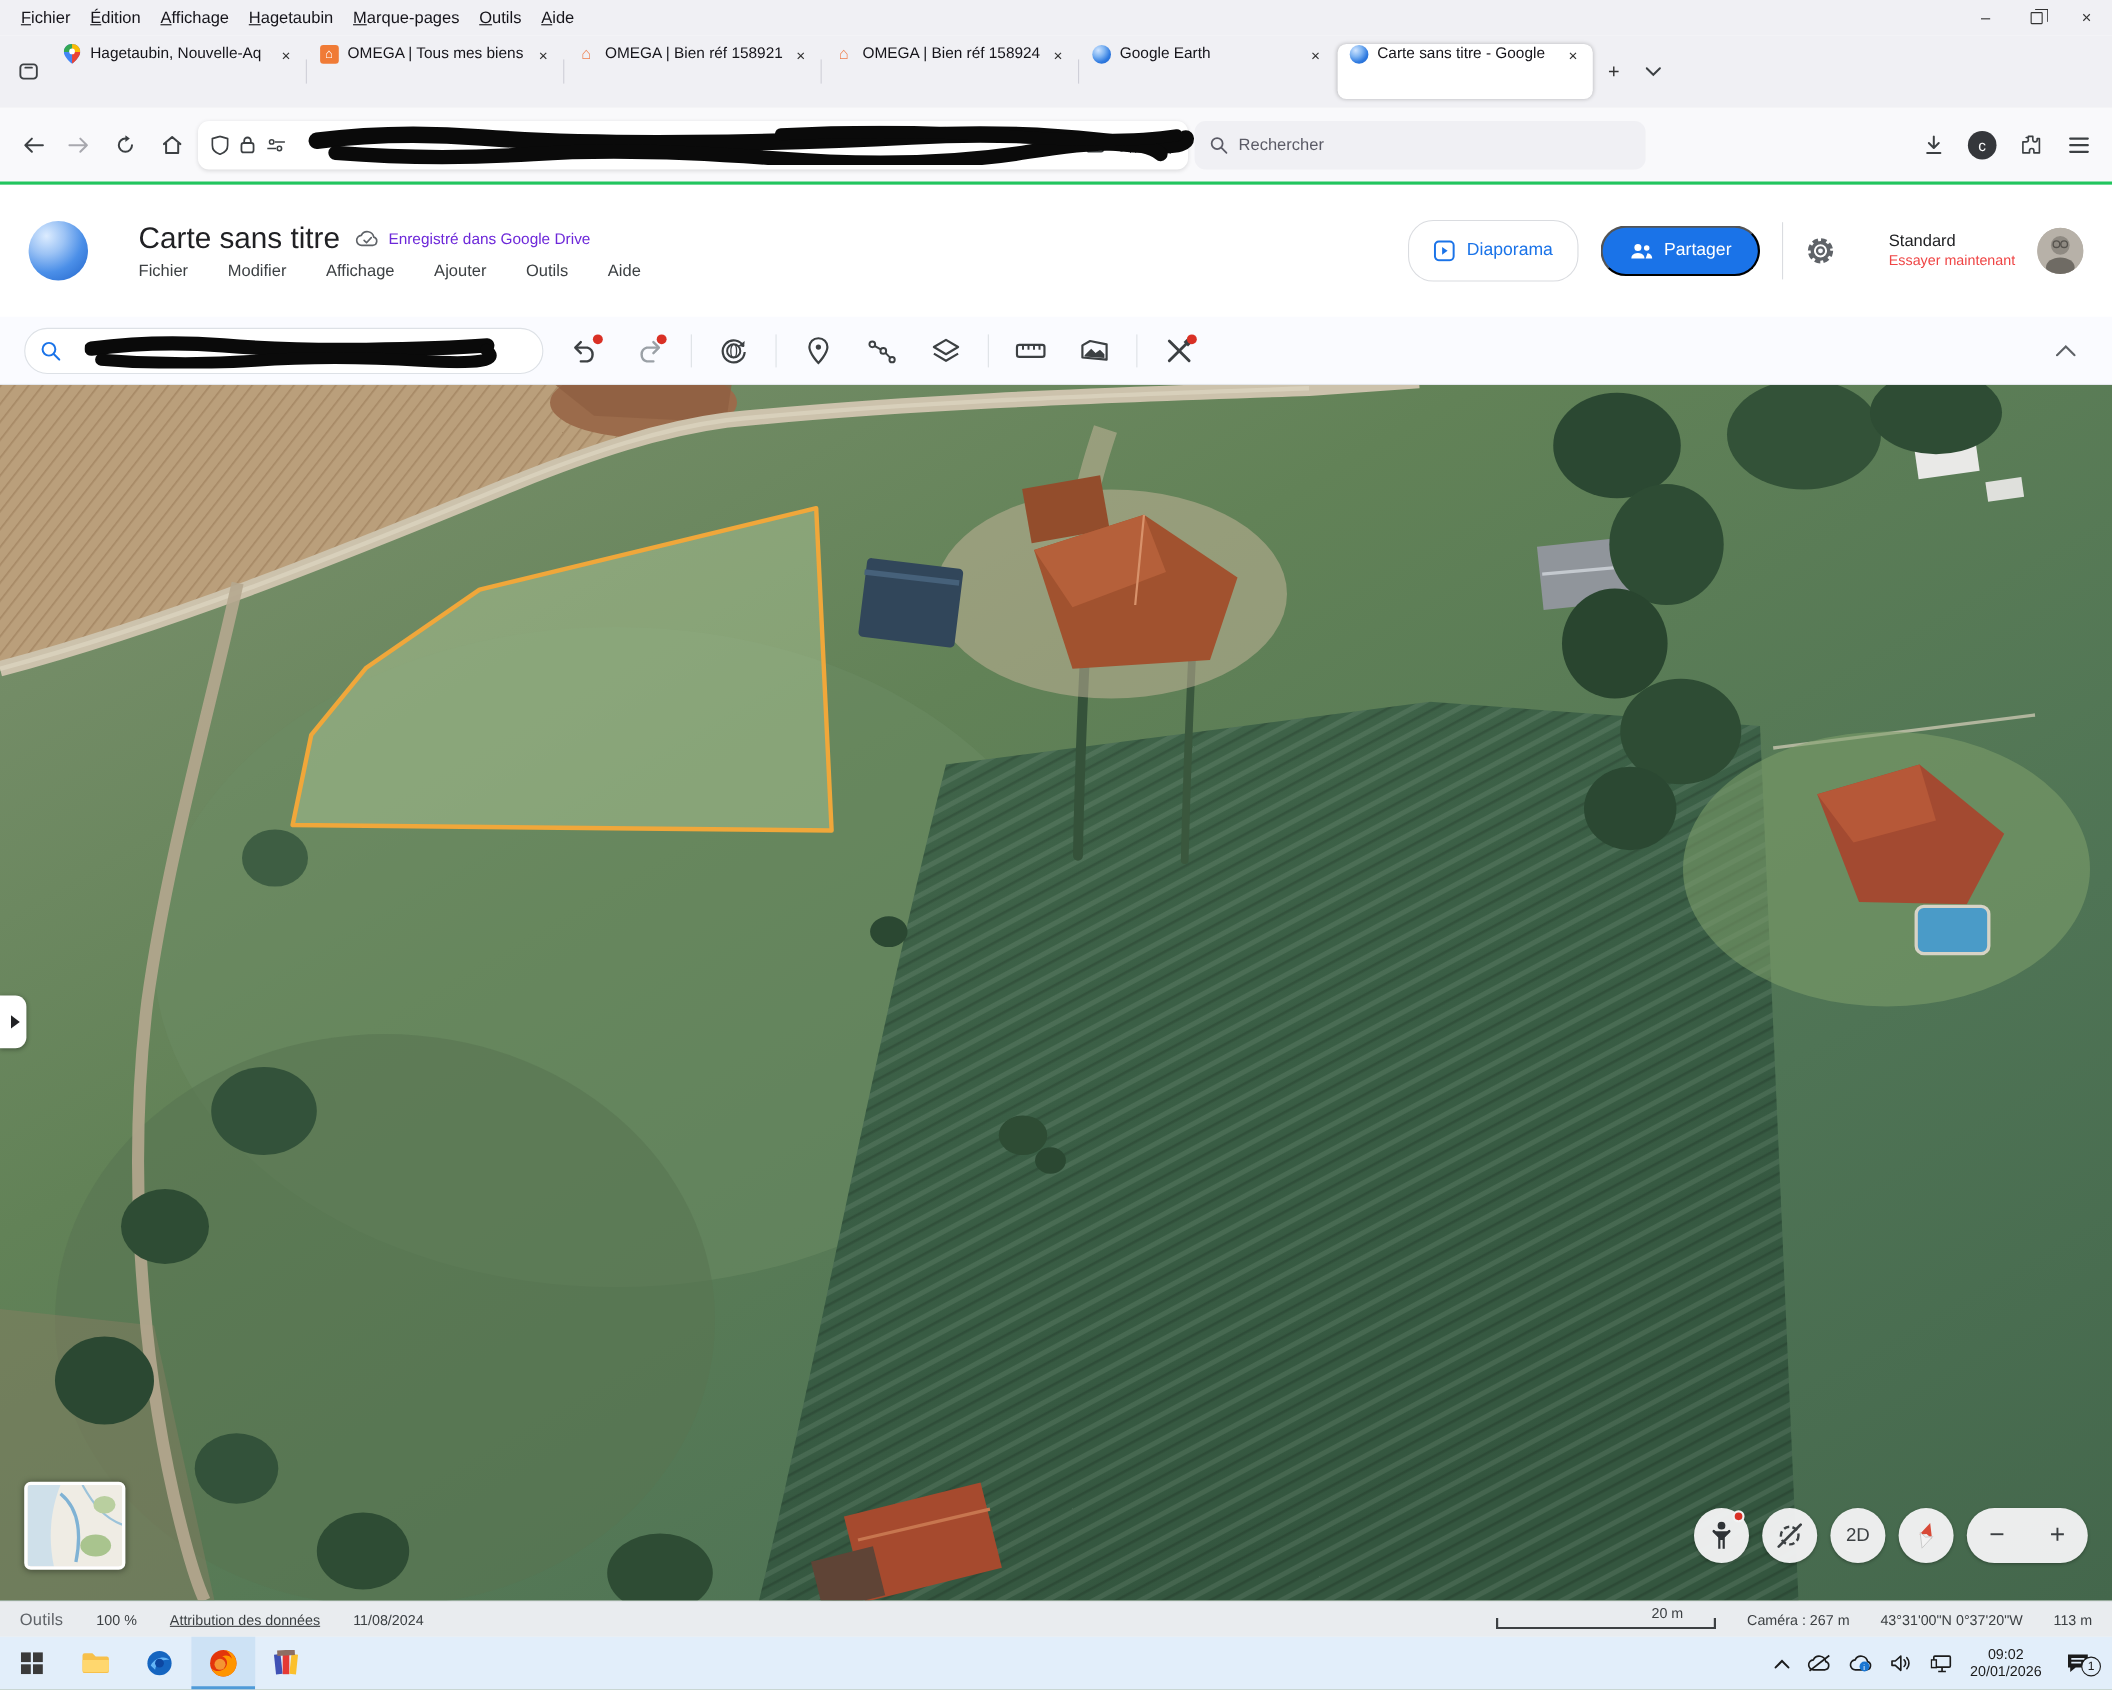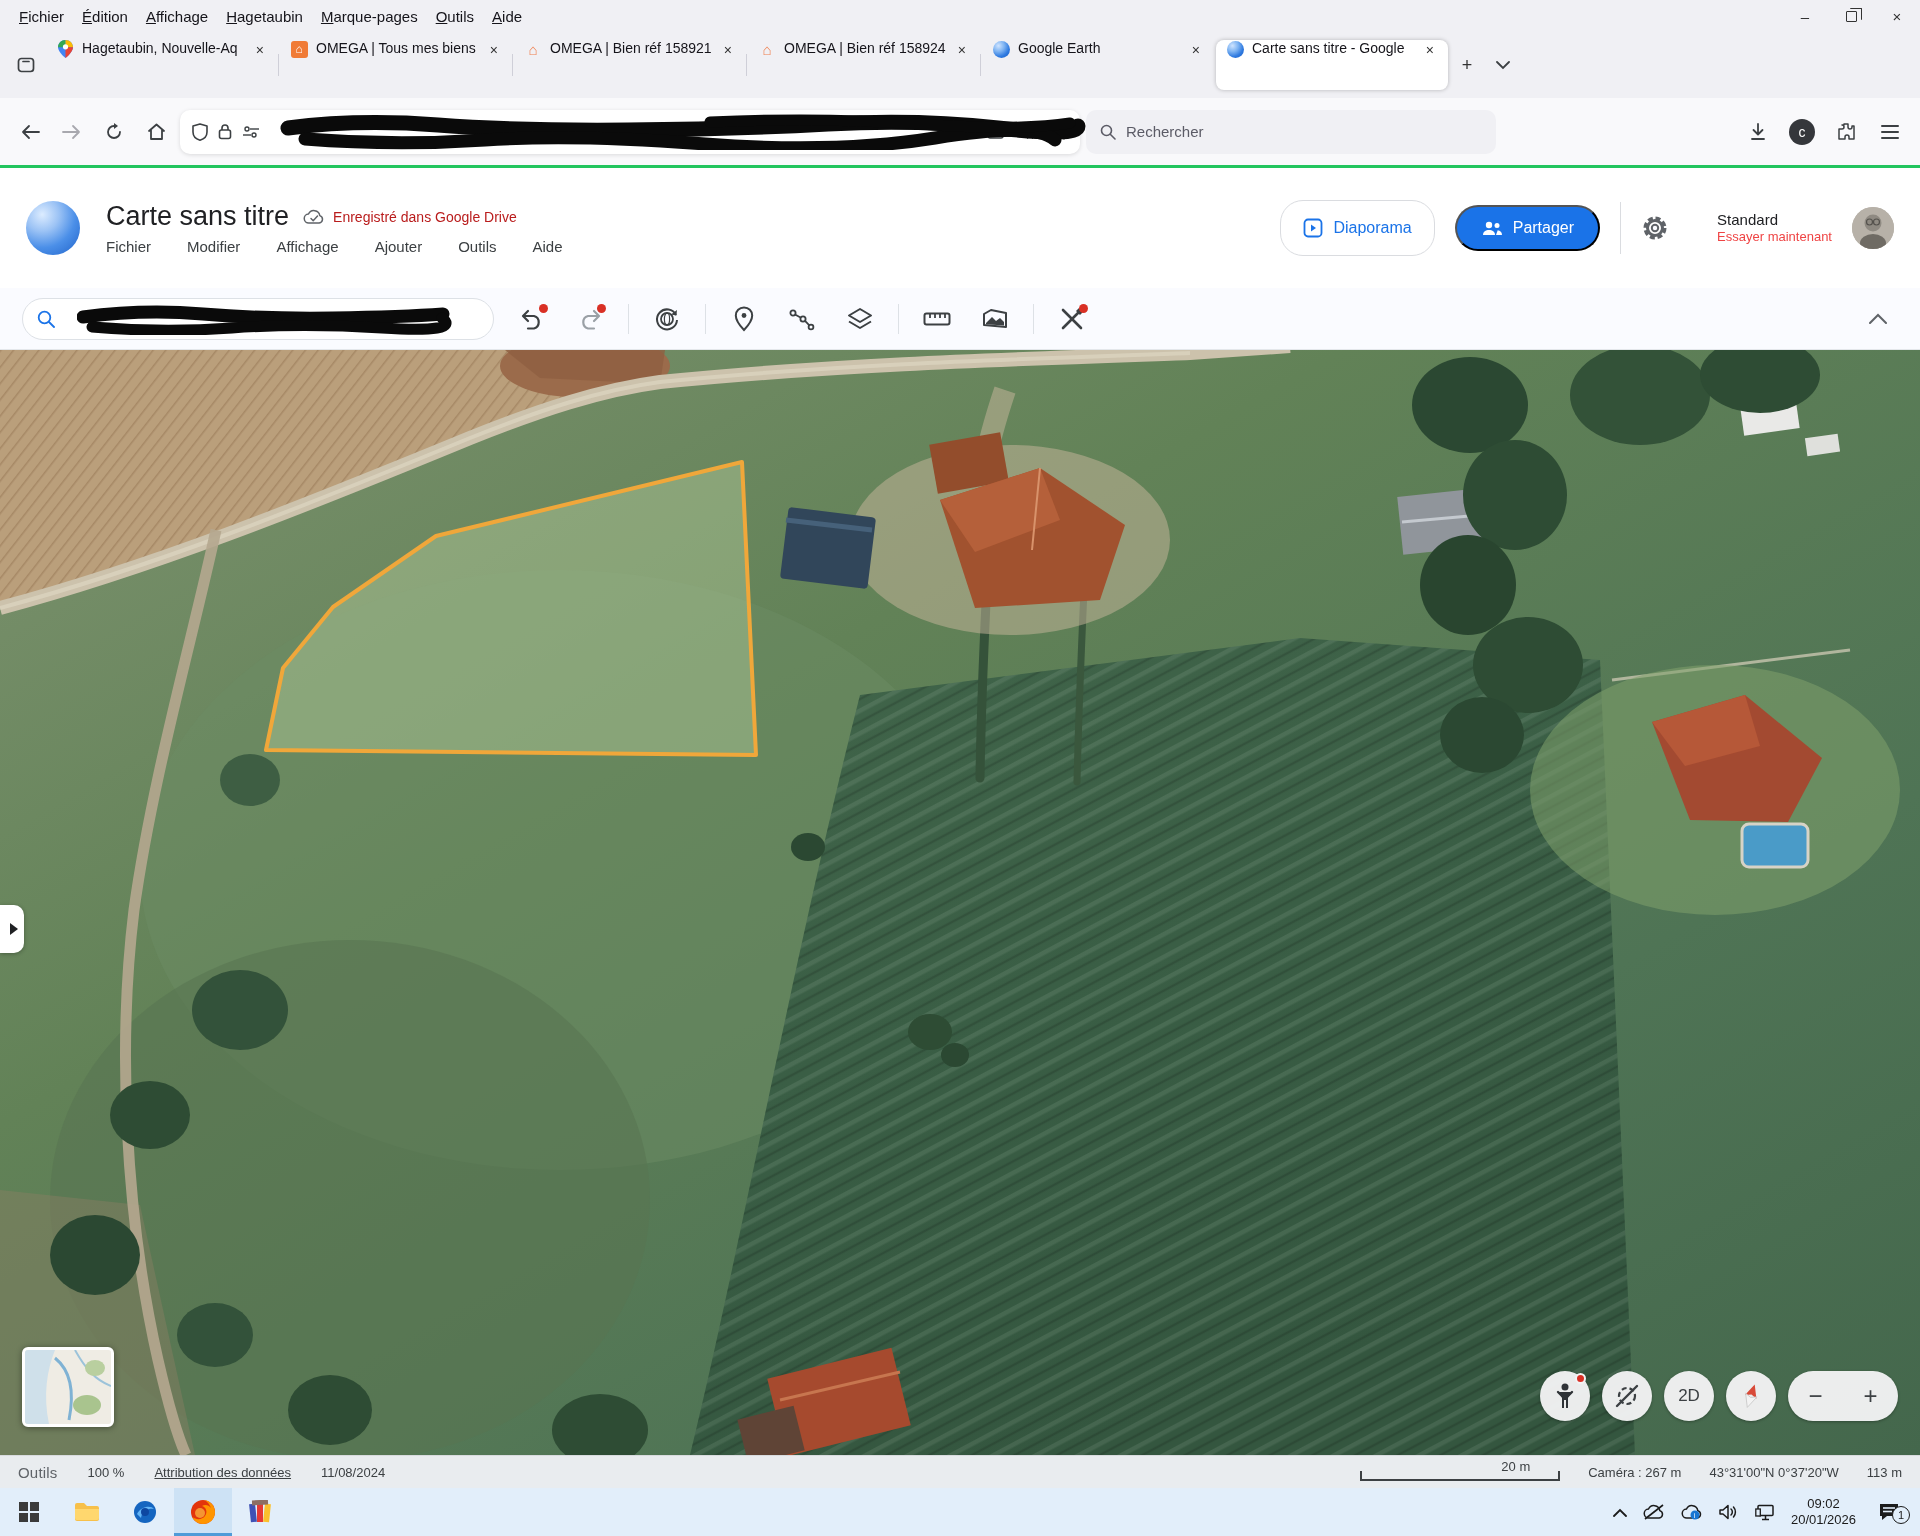--- a/index.html
+++ b/index.html
@@ -39,24 +39,24 @@
   .url-right { margin-left:auto; display:flex; align-items:center; gap:14px; color:#3c4043; }
   .searchbar { height:44px; flex:0 0 410px; background:#f0f0f4; border-radius:10px; display:flex; align-items:center; padding:0 14px; gap:10px; color:#5b5b66; font-size:15px; }
   .nav-right { display:flex; align-items:center; gap:8px; margin-left:auto; }
   .acct-circle { width:26px; height:26px; border-radius:50%; background:#35373b; color:#fff; font-size:14px; display:flex; align-items:center; justify-content:center; }
   .burger { display:flex; flex-direction:column; gap:4px; }
   .burger span { width:18px; height:2px; background:#3c4043; border-radius:1px; }
 
   
   .earth-header { height:120px; background:#fff; display:flex; align-items:center; padding:0 26px; flex:0 0 auto; }
   .earth-logo { width:54px; height:54px; border-radius:50%; background:radial-gradient(circle at 30% 25%, #dcecff 0%, #9cc3f5 30%, #4b8fe8 60%, #1f62c9 100%); margin-right:26px; flex:0 0 auto; }
-  .title-block { display:flex; flex-direction:column; gap:6px; }
+  .title-block { display:flex; flex-direction:column; gap:6px;margin-left:20px; }
   .title-row { display:flex; align-items:center; gap:14px; }
   .doc-title { font-size:27px; color:#202124; font-weight:400; }
-  .saved-row { display:flex; align-items:center; gap:8px; color:#b91c1c; font-size:14px; }
+  .saved-row { display:flex; align-items:center; gap:8px; color:#6d28d9; font-size:14px; }
   .earth-menus { display:flex; gap:36px; font-size:15px; color:#3c4043; }
   .earth-menu-item { cursor:default; }
   .header-right { margin-left:auto; display:flex; align-items:center; gap:20px; }
   .btn-slideshow { height:56px; border:1px solid #dadce0; border-radius:23px; background:#fff; display:flex; align-items:center; gap:10px; padding:0 22px; color:#1a73e8; font-size:16px; }
   .btn-share { height:46px; border-radius:23px; background:#1a73e8; display:flex; align-items:center; gap:10px; padding:0 24px; color:#fff; font-size:16px; }
   .hdr-divider { width:1px; height:52px; background:#dadce0; }
   .plan-block { display:flex; flex-direction:column; line-height:1.3;margin-left:28px; }
   .plan-name { font-size:15px; color:#202124; }
   .plan-cta { font-size:13px; color:#ef4444;text-align:right; }
   .avatar { width:42px; height:42px; border-radius:50%; background:#b9b3ab; overflow:hidden; flex:0 0 auto; }

